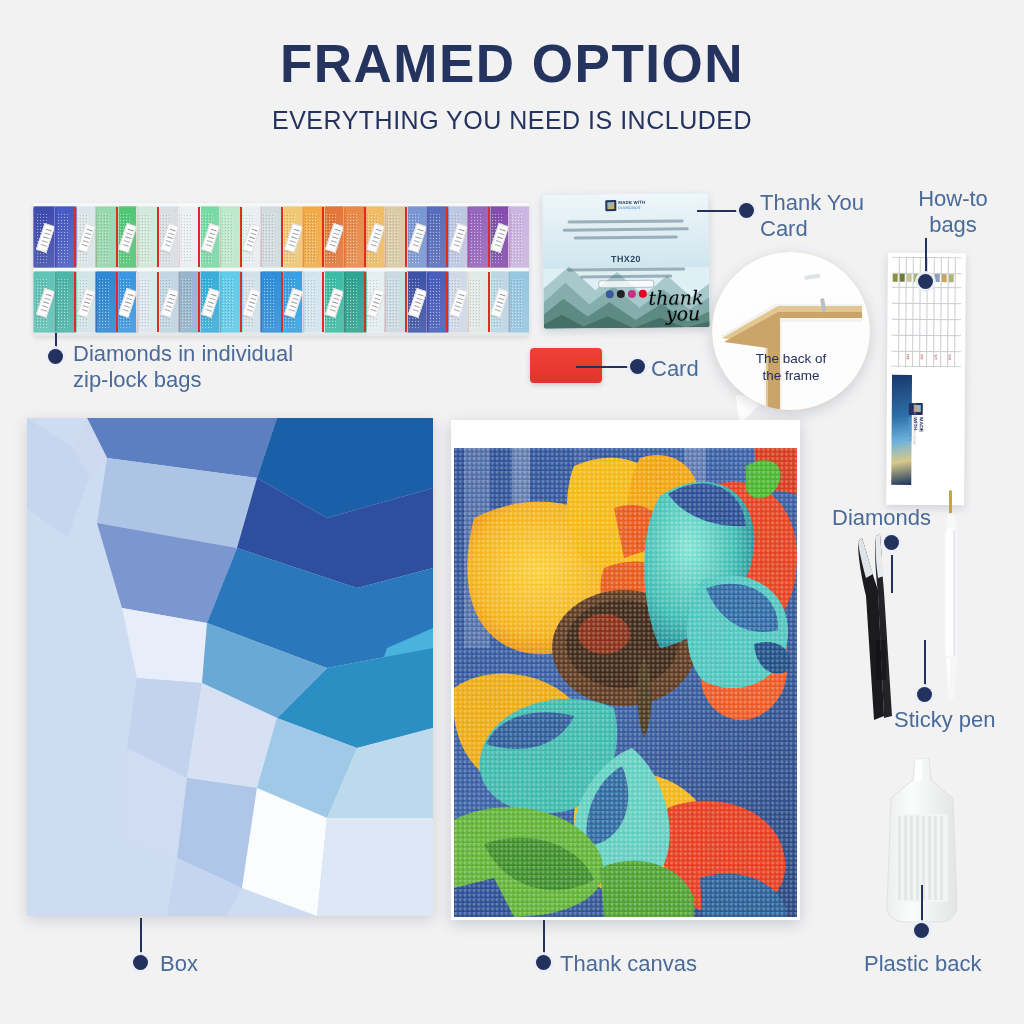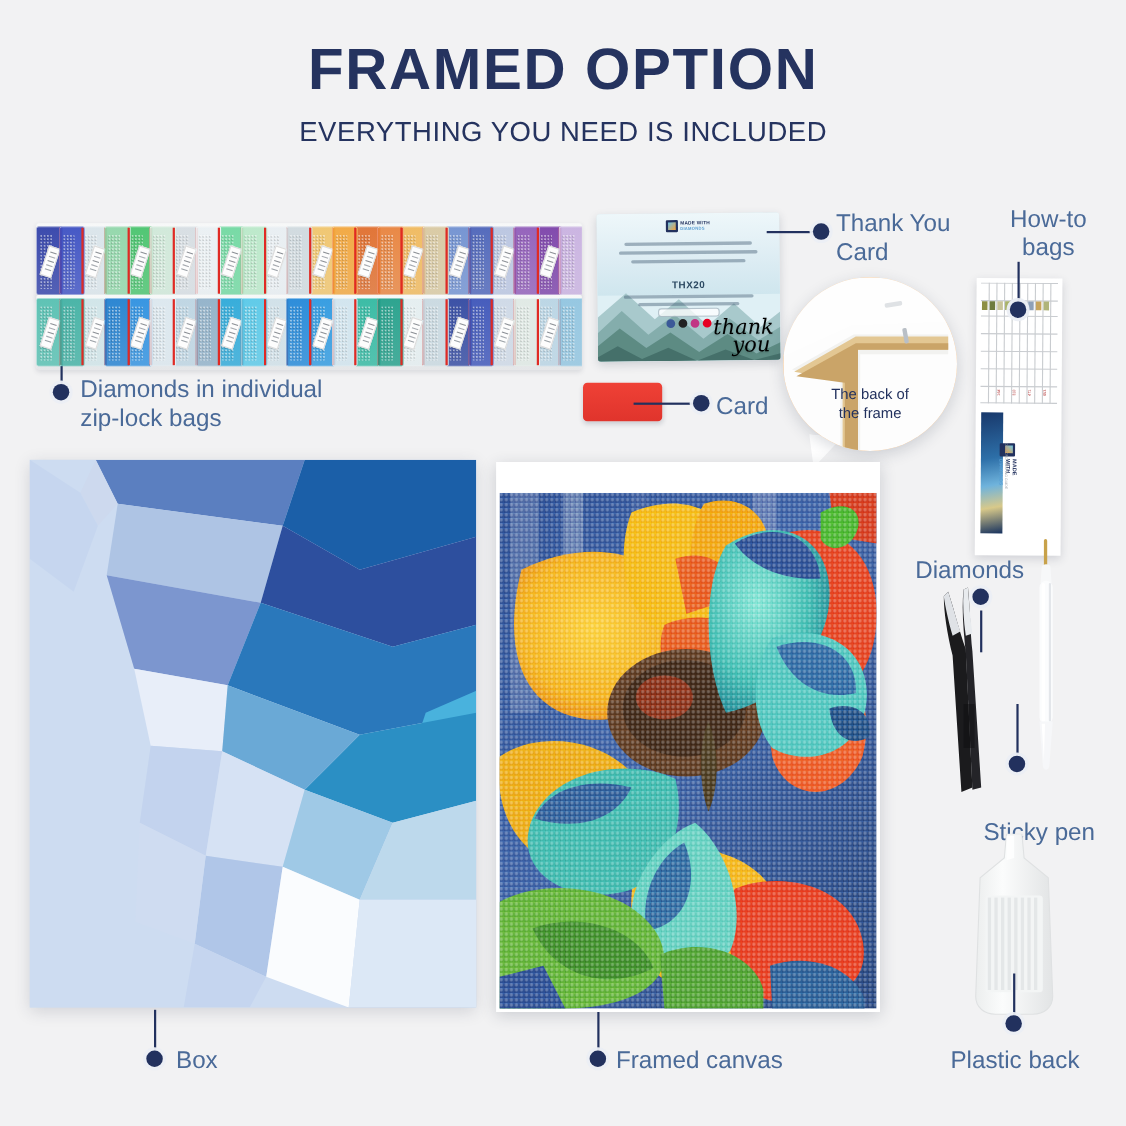--- a/index.html
+++ b/index.html
@@ -604,21 +604,21 @@
       <path d="M246 430 C280 418 320 430 332 460 L332 469 L248 469Z" fill="#2a5f98"></path>
       <path d="M0 440 L40 430 L60 469 L0 469Z" fill="#2c4f96"></path>
     </svg>
     <div class="artGrid"></div>
     <div class="artDots"></div>
   </div>
 </div>
 
 <div class="abs lead-v" style="left:543px;top:920px;height:38px;"></div>
 <div class="abs dot" style="left:536px;top:955px;"></div>
-<div class="abs lbl big" style="left:560px;top:951px;">Framed canvas</div>
+<div class="abs lbl big" style="left:560px;top:951px;">Thank canvas</div>
 
 <div class="abs" id="tweezers">
   <svg width="56" height="192" viewBox="0 0 56 192">
     <path d="M10 8 C16 26 20 44 26 60 L32 186 L22 190 L14 66 C9 46 6 26 6 12 Z" fill="#1b1b1d"></path>
     <path d="M28 4 C30 24 30 44 32 62 L40 186 L32 188 L26 64 C24 44 22 24 24 6 Z" fill="#242428"></path>
     <path d="M10 8 C14 20 17 32 21 44 L14 48 C10 34 7 20 6 12 Z" fill="#dfe2e6"></path>
     <path d="M28 4 C29 18 30 32 32 46 L26 48 C24 34 23 20 24 6 Z" fill="#e8ebee"></path>
     <path d="M24 110 L34 110 L34 150 L24 150 Z" fill="#0d0d0f" opacity=".5"></path>
   </svg>
 </div>
@@ -632,21 +632,21 @@
     <path d="M11 26 C11 22 19 22 19 26 L20 40 L10 40 Z" fill="#f7f8f9"></path>
     <rect x="9" y="38" width="12" height="130" rx="6" fill="#fbfcfd"></rect>
     <rect x="11" y="40" width="3" height="126" rx="1.5" fill="#ffffff"></rect>
     <rect x="17.5" y="40" width="2" height="126" rx="1" fill="#e3e6ea"></rect>
     <path d="M9 166 L21 166 L18 206 C18 211 12 211 12 206 Z" fill="#f6f7f9"></path>
     <path d="M11 168 L14 168 L13 202 Z" fill="#ffffff"></path>
   </svg>
 </div>
 <div class="abs lead-v" style="left:924px;top:640px;height:46px;"></div>
 <div class="abs dot" style="left:917px;top:687px;"></div>
-<div class="abs lbl big" style="left:894px;top:744px;">Sticky pen</div>
+<div class="abs lbl big" style="left:894px;top:707px;">Sticky pen</div>
 
 <div class="abs" id="tray">
   <svg width="94" height="172" viewBox="0 0 94 172">
     <defs>
       <linearGradient id="trayG" x1="0" y1="0" x2="1" y2="0">
         <stop offset="0" stop-color="#eceeee"></stop>
           <stop offset=".35" stop-color="#fbfcfc"></stop>
         <stop offset="1" stop-color="#e2e4e5"></stop>
       </linearGradient>
     </defs>

